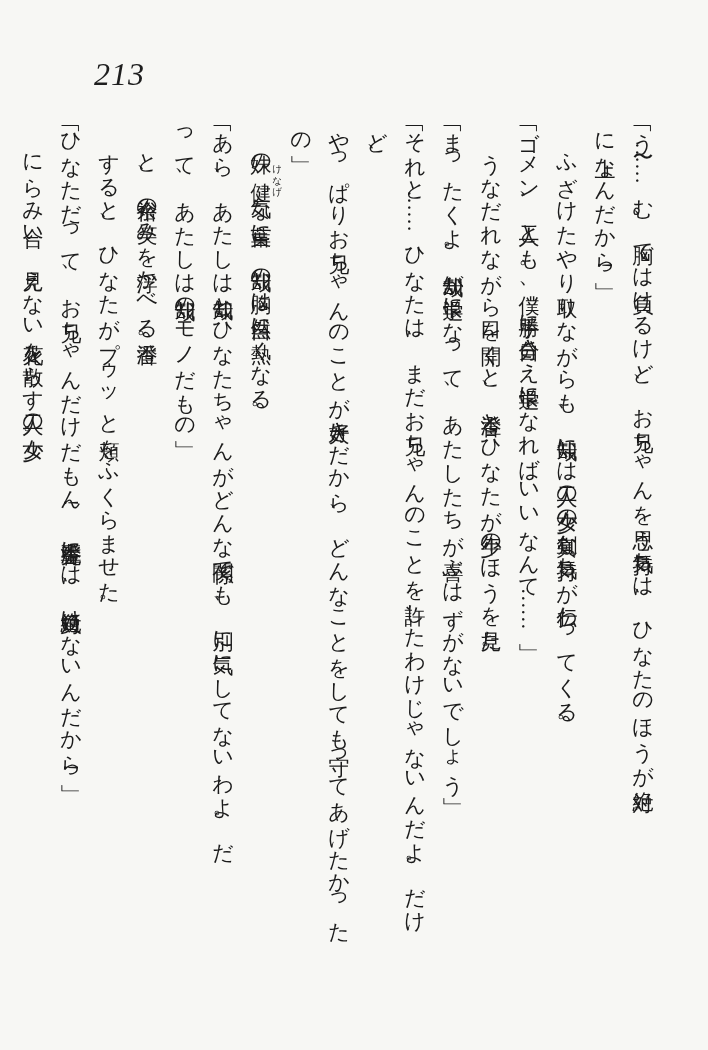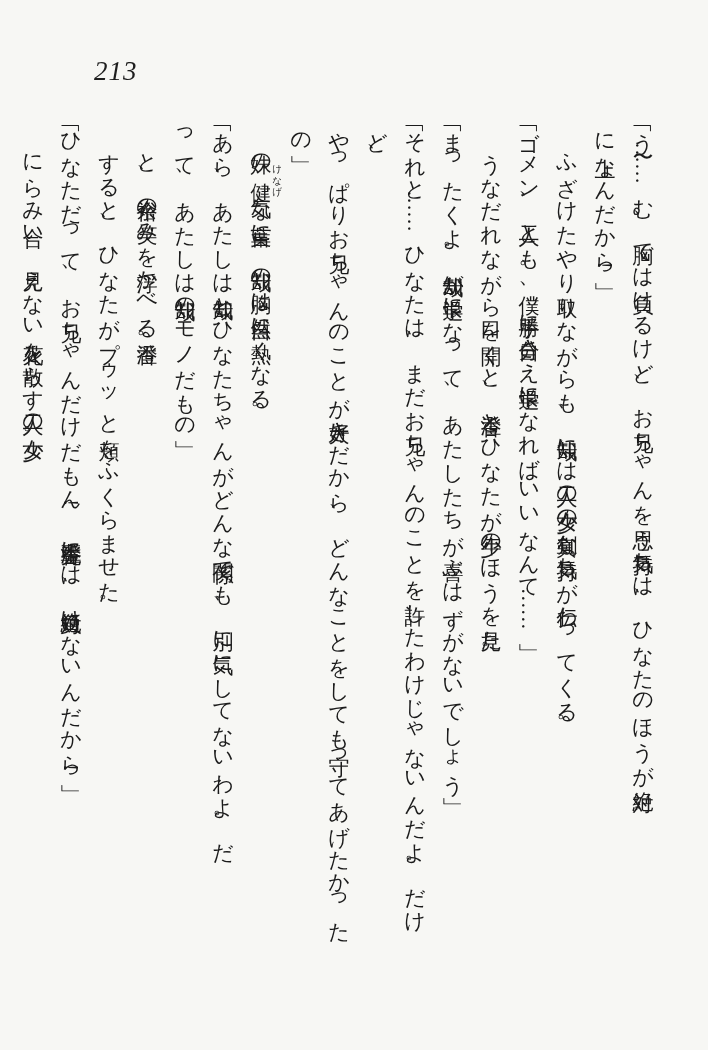--- a/index.html
+++ b/index.html
@@ -12,21 +12,21 @@
     height: 1050px;
     background: #f7f7f4;
     overflow: hidden;
   }
   .page-number {
     position: absolute;
     top: 56px;
     left: 94px;
     font-family: "Liberation Serif", "DejaVu Serif", serif;
     font-style: italic;
-    font-size: 27px;
+    font-size: 32px;
     color: #1e1e1e;
     letter-spacing: 1px;
   }
   .text-block {
     position: absolute;
     top: 118px;
     right: 46px;
     height: 822px;
     writing-mode: vertical-rl;
     text-orientation: mixed;

